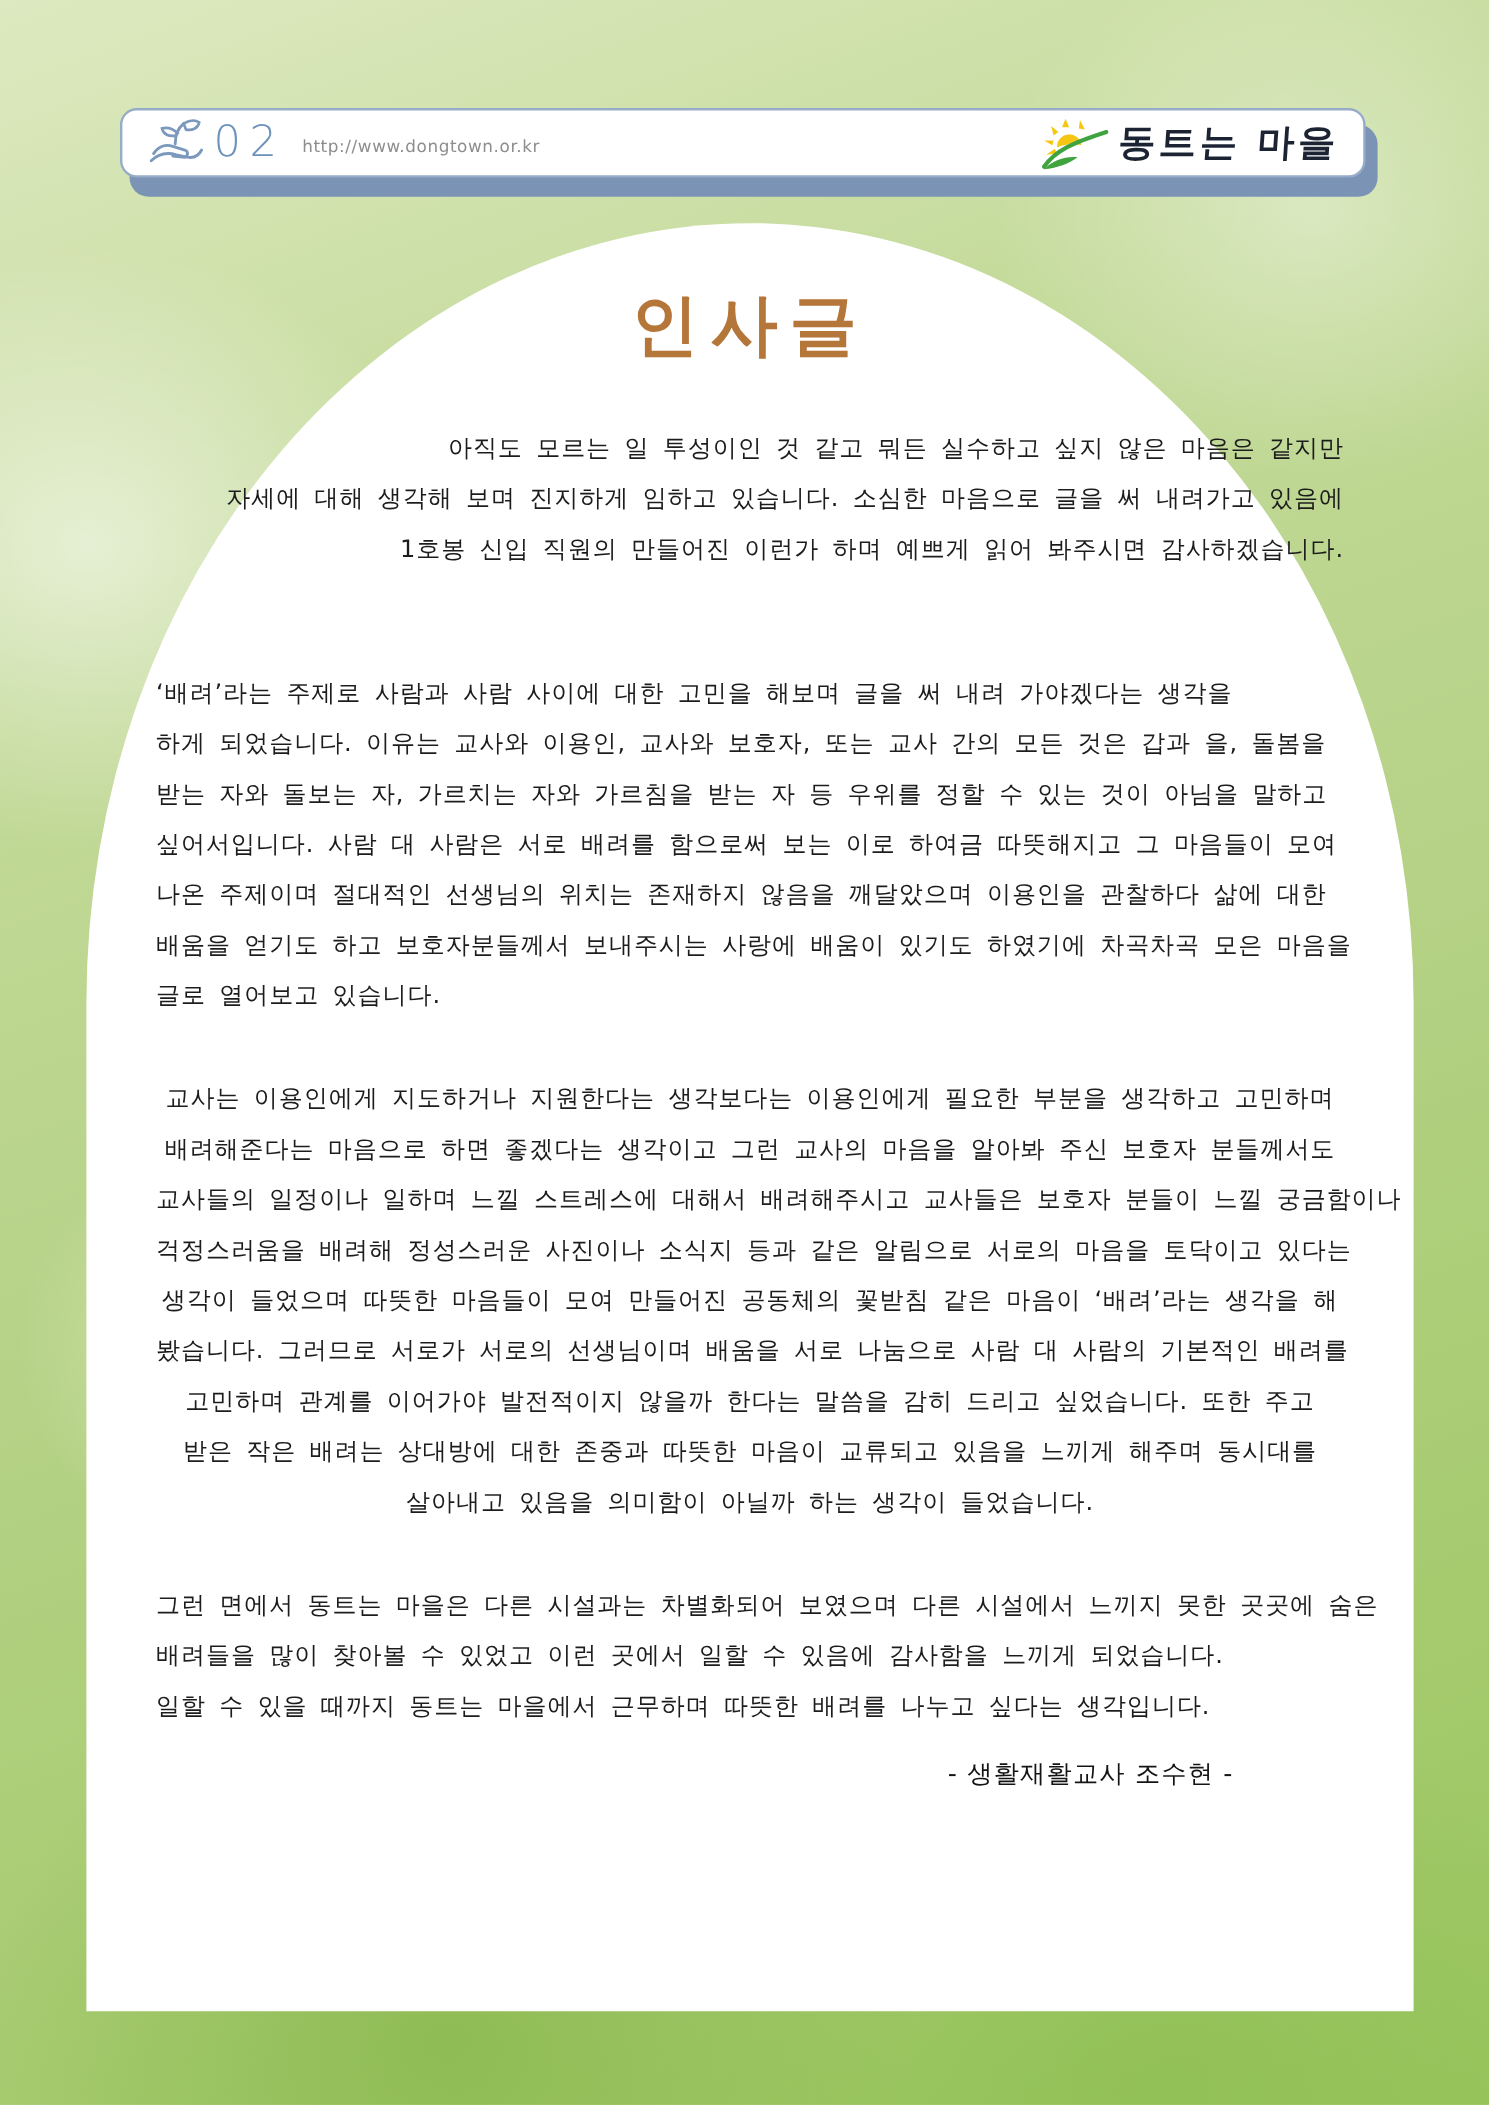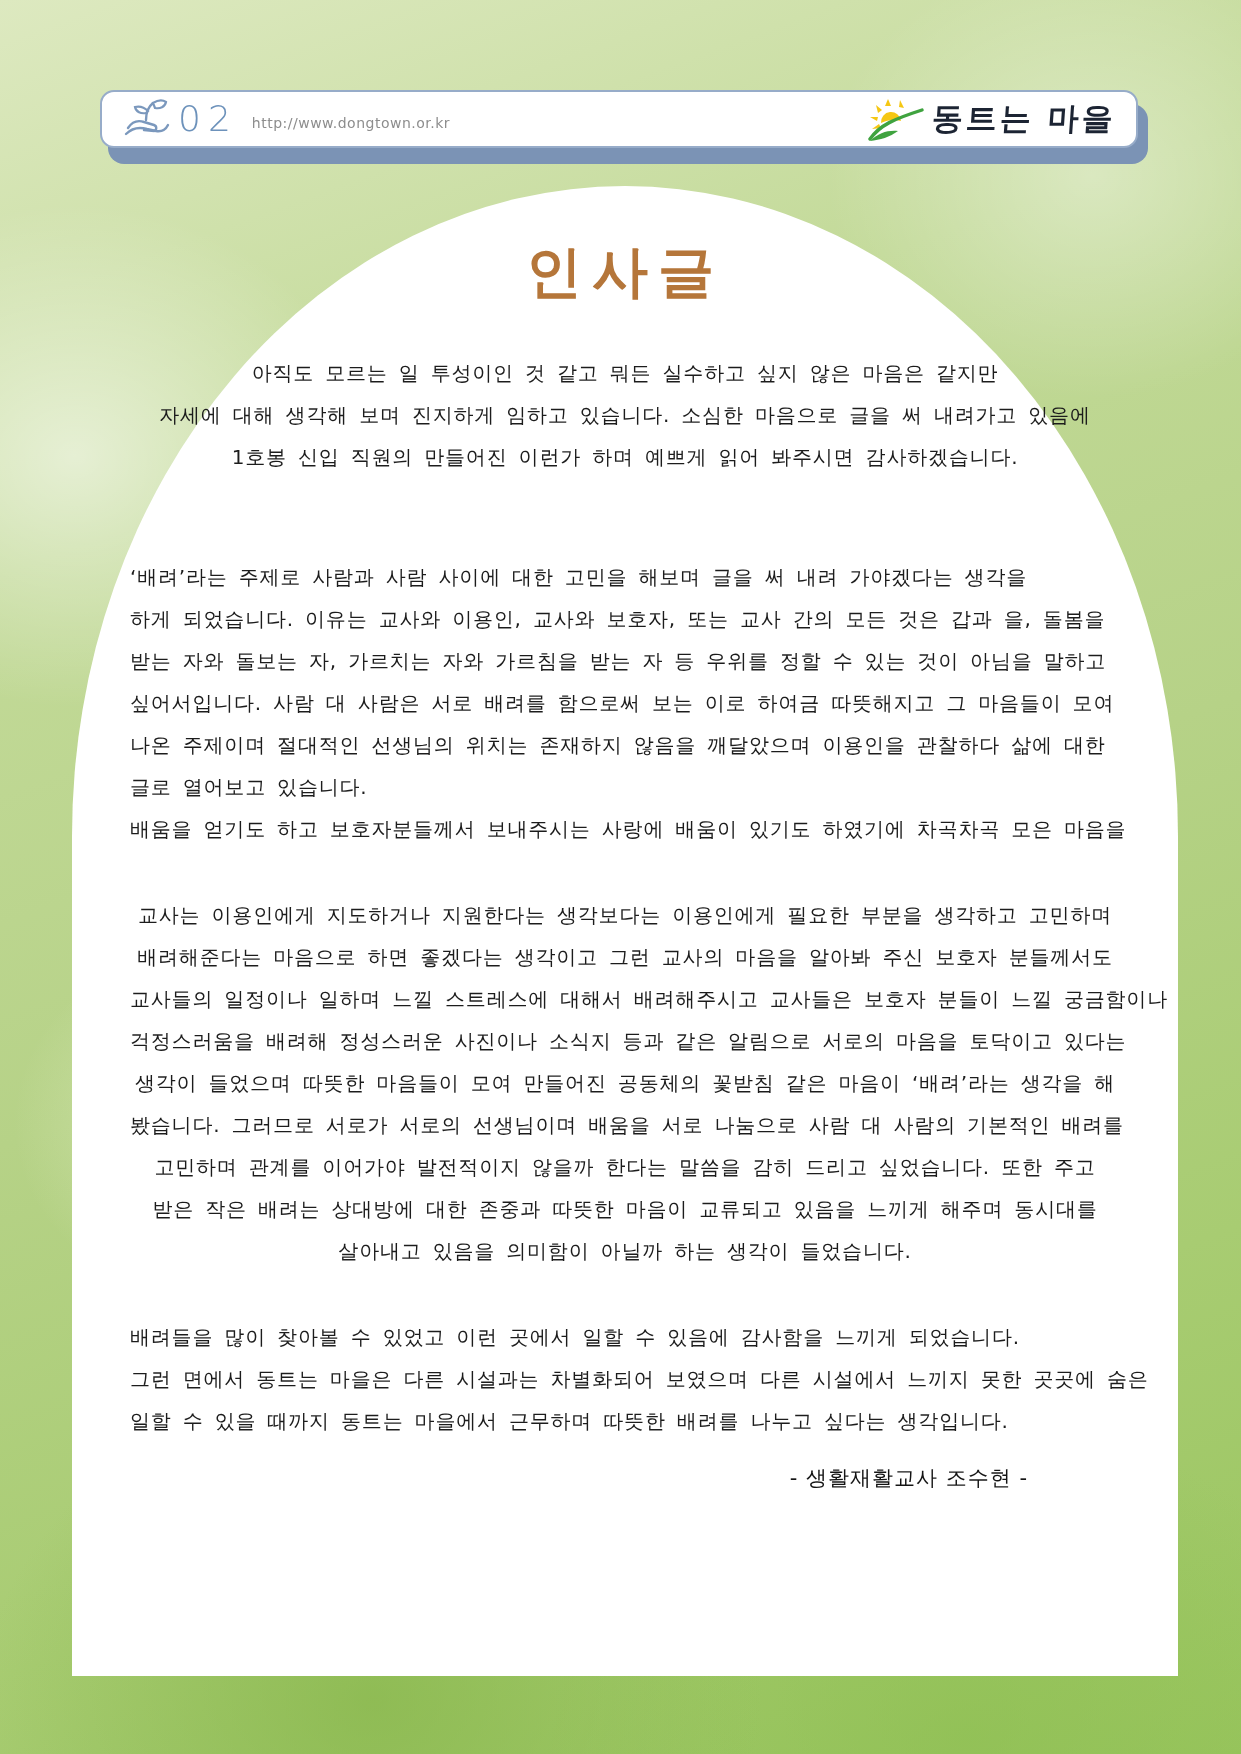--- a/index.html
+++ b/index.html
@@ -58,21 +58,21 @@
   .page-title {
     text-align: center;
     font-size: 56px; font-weight: 600; color: #b5763a;
     letter-spacing: 10px; line-height: 80px;
     margin-top: 18px; margin-bottom: 40px;
     font-family: Liberation Serif, serif;
   }
   .para { color: #1c1c1c; font-size: 20px; line-height: 42px; letter-spacing: 0.8px; word-spacing: 4px; }
   .para .text-line { white-space: nowrap; }
   .para.center { text-align: center; }
-  .para.p1 { margin-bottom: 78px; }
+  .para.p1 { margin-bottom: 78px; text-align: right; }
   .para.p2 { margin-bottom: 44px; }
   .para.p3 { margin-bottom: 44px; text-align: center; }
   .para.p4 { margin-bottom: 22px; }
   .para.p5 { margin-bottom: 0; padding-left: 10px; }
   .signature {
     margin-top: 22px; padding-right: 92px;
     text-align: right; font-size: 21px; color: #141414; letter-spacing: 1px;
   }
 </style>
 </head>
@@ -116,34 +116,34 @@
       <div class="text-line">아직도 모르는 일 투성이인 것 같고 뭐든 실수하고 싶지 않은 마음은 같지만</div>
       <div class="text-line">자세에 대해 생각해 보며 진지하게 임하고 있습니다. 소심한 마음으로 글을 써 내려가고 있음에</div>
       <div class="text-line">1호봉 신입 직원의 만들어진 이런가 하며 예쁘게 읽어 봐주시면 감사하겠습니다.</div>
     </div>
   <div class="para p2">
       <div class="text-line">‘배려’라는 주제로 사람과 사람 사이에 대한 고민을 해보며 글을 써 내려 가야겠다는 생각을</div>
       <div class="text-line">하게 되었습니다. 이유는 교사와 이용인, 교사와 보호자, 또는 교사 간의 모든 것은 갑과 을, 돌봄을</div>
       <div class="text-line">받는 자와 돌보는 자, 가르치는 자와 가르침을 받는 자 등 우위를 정할 수 있는 것이 아님을 말하고</div>
       <div class="text-line">싶어서입니다. 사람 대 사람은 서로 배려를 함으로써 보는 이로 하여금 따뜻해지고 그 마음들이 모여</div>
       <div class="text-line">나온 주제이며 절대적인 선생님의 위치는 존재하지 않음을 깨달았으며 이용인을 관찰하다 삶에 대한</div>
+      <div class="text-line">배움을 얻기도 하고 보호자분들께서 보내주시는 사랑에 배움이 있기도 하였기에 차곡차곡 모은 마음을</div>
       <div class="text-line">글로 열어보고 있습니다.</div>
-      <div class="text-line">배움을 얻기도 하고 보호자분들께서 보내주시는 사랑에 배움이 있기도 하였기에 차곡차곡 모은 마음을</div>
     </div>
   <div class="para p3">
       <div class="text-line">교사는 이용인에게 지도하거나 지원한다는 생각보다는 이용인에게 필요한 부분을 생각하고 고민하며</div>
       <div class="text-line">배려해준다는 마음으로 하면 좋겠다는 생각이고 그런 교사의 마음을 알아봐 주신 보호자 분들께서도</div>
       <div class="text-line">교사들의 일정이나 일하며 느낄 스트레스에 대해서 배려해주시고 교사들은 보호자 분들이 느낄 궁금함이나</div>
       <div class="text-line">걱정스러움을 배려해 정성스러운 사진이나 소식지 등과 같은 알림으로 서로의 마음을 토닥이고 있다는</div>
       <div class="text-line">생각이 들었으며 따뜻한 마음들이 모여 만들어진 공동체의 꽃받침 같은 마음이 ‘배려’라는 생각을 해</div>
       <div class="text-line">봤습니다. 그러므로 서로가 서로의 선생님이며 배움을 서로 나눔으로 사람 대 사람의 기본적인 배려를</div>
       <div class="text-line">고민하며 관계를 이어가야 발전적이지 않을까 한다는 말씀을 감히 드리고 싶었습니다. 또한 주고</div>
       <div class="text-line">받은 작은 배려는 상대방에 대한 존중과 따뜻한 마음이 교류되고 있음을 느끼게 해주며 동시대를</div>
       <div class="text-line">살아내고 있음을 의미함이 아닐까 하는 생각이 들었습니다.</div>
     </div>
   <div class="para p4">
+      <div class="text-line">그런 면에서 동트는 마을은 다른 시설과는 차별화되어 보였으며 다른 시설에서 느끼지 못한 곳곳에 숨은</div>
       <div class="text-line">배려들을 많이 찾아볼 수 있었고 이런 곳에서 일할 수 있음에 감사함을 느끼게 되었습니다.</div>
-      <div class="text-line">그런 면에서 동트는 마을은 다른 시설과는 차별화되어 보였으며 다른 시설에서 느끼지 못한 곳곳에 숨은</div>
       <div class="text-line">일할 수 있을 때까지 동트는 마을에서 근무하며 따뜻한 배려를 나누고 싶다는 생각입니다.</div>
     </div>
 
   <div class="signature">- 생활재활교사 조수현 -</div>
 </div>
 
 </body></html>

